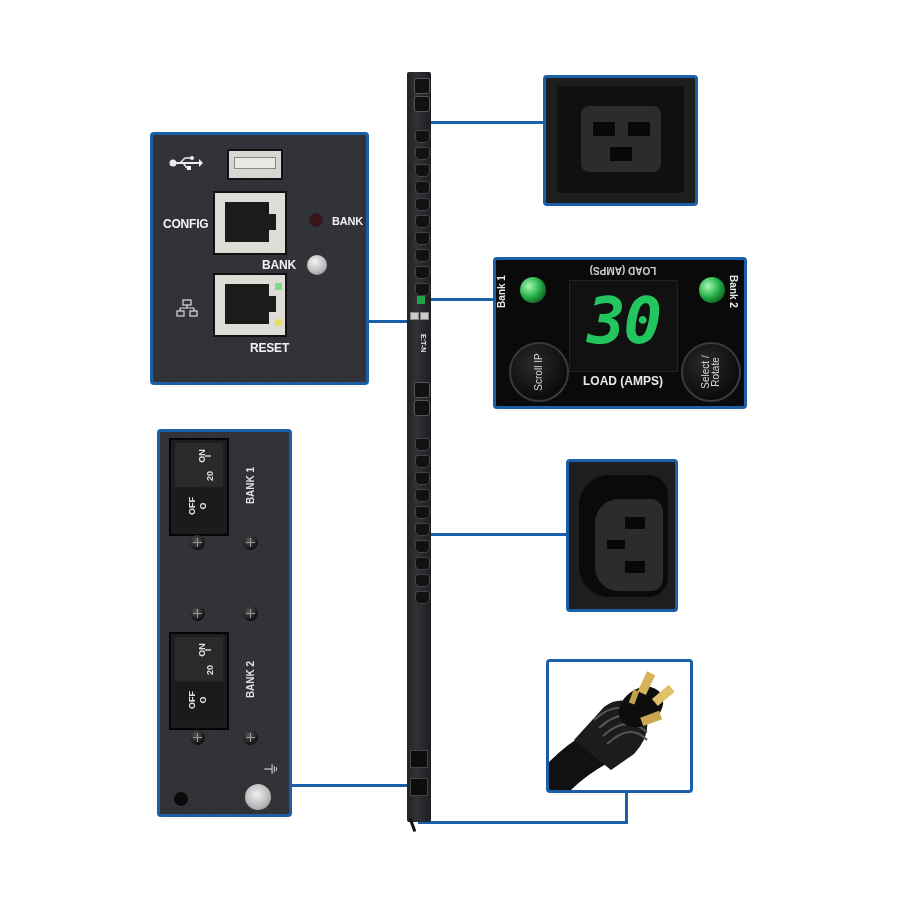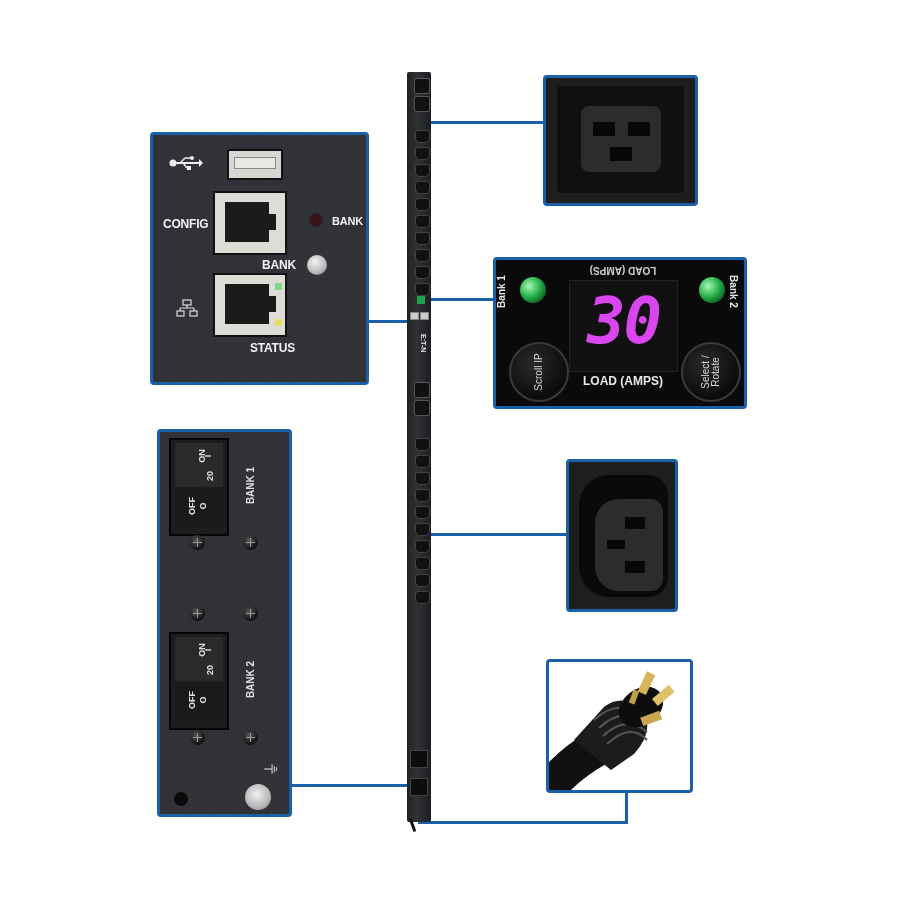--- a/index.html
+++ b/index.html
@@ -29,21 +29,21 @@
   .label-w { position:absolute; color:#f2f2f2; font-weight:bold; font-size:12px; letter-spacing:-0.2px; }
   .reset-hole { position:absolute; left:156px; top:78px; width:12px; height:12px; border-radius:50%; background:#3a1416; border:1px solid #222; }
   .link-led { position:absolute; left:154px; top:120px; width:20px; height:20px; border-radius:50%; background:radial-gradient(circle at 40% 35%,#f3f3f3,#b8b8b8 60%,#777); }
   .led-g { position:absolute; width:7px; height:7px; background:#7fd98a; }
   .led-y { position:absolute; width:7px; height:7px; background:#e6e062; }
 
   
   .disp-panel { left:493px; top:257px; width:254px; height:152px; background:#0a0a0a; }
   .bank-led { position:absolute; width:26px; height:26px; border-radius:50%; background:radial-gradient(circle at 35% 35%,#a8f7b4,#27b34a 45%,#0d5a21 80%); }
   .seg-window { position:absolute; left:73px; top:20px; width:107px; height:90px; background:#111; border:1px solid #222; }
-  .seg-num { position:absolute; left:0; top:8px; width:107px; text-align:center; color:#d946ef; font-family:"DejaVu Sans Mono", monospace; font-size:64px; font-weight:bold; font-style:italic; letter-spacing:-2px; line-height:64px; }
+  .seg-num { position:absolute; left:0; top:8px; width:107px; text-align:center; color:#22c55e; font-family:"DejaVu Sans Mono", monospace; font-size:64px; font-weight:bold; font-style:italic; letter-spacing:-2px; line-height:64px; }
   .round-btn { position:absolute; width:56px; height:56px; border-radius:50%; background:radial-gradient(circle at 40% 35%,#2a2a2a,#0c0c0c 70%); border:2px solid #3a3a3a; }
   .round-btn span { position:absolute; left:0; top:0; width:56px; height:56px; display:flex; align-items:center; justify-content:center; color:#d8d8d8; font-size:10px; line-height:10px; text-align:center; transform:rotate(-90deg); }
   .vert-label { position:absolute; color:#e8e8e8; font-size:10px; font-weight:bold; white-space:nowrap; }
   .load-top { position:absolute; left:0; top:5px; width:254px; text-align:center; color:#d0d0d0; font-size:10px; font-weight:bold; transform:rotate(180deg); }
   .load-bottom { position:absolute; left:0; top:114px; width:254px; text-align:center; color:#e8e8e8; font-size:12px; font-weight:bold; }
 
   
   .brk-panel { left:157px; top:429px; width:135px; height:388px; }
   .breaker { position:absolute; left:9px; width:56px; height:94px; background:#1d1d1d; border:2px solid #050505; }
   .brk-on { position:absolute; left:4px; top:3px; width:48px; height:44px; background:#2a2a2a; }
@@ -145,21 +145,21 @@
   </div>
   <svg class="abs" style="left:23px;top:164px;" width="22" height="18" viewBox="0 0 22 18">
     <rect x="7" y="1" width="8" height="5" fill="none" stroke="#ddd" stroke-width="1.2"></rect>
     <line x1="11" y1="6" x2="11" y2="9" stroke="#ddd" stroke-width="1.2"></line>
     <line x1="4" y1="9" x2="18" y2="9" stroke="#ddd" stroke-width="1.2"></line>
     <line x1="4" y1="9" x2="4" y2="12" stroke="#ddd" stroke-width="1.2"></line>
     <line x1="18" y1="9" x2="18" y2="12" stroke="#ddd" stroke-width="1.2"></line>
     <rect x="1" y="12" width="7" height="5" fill="none" stroke="#ddd" stroke-width="1.2"></rect>
     <rect x="14" y="12" width="7" height="5" fill="none" stroke="#ddd" stroke-width="1.2"></rect>
   </svg>
-  <div class="label-w" style="left:97px;top:206px;">STATUS</div>
+  <div class="label-w" style="left:97px;top:206px;">RESET</div>
 </div>
 
 <div class="callout c19-panel">
   <div class="c19-frame">
     <div class="c19-face">
       <div class="slot" style="left:12px;top:16px;width:22px;height:14px;"></div>
       <div class="slot" style="left:47px;top:16px;width:22px;height:14px;"></div>
       <div class="slot" style="left:29px;top:41px;width:22px;height:14px;"></div>
     </div>
   </div>

